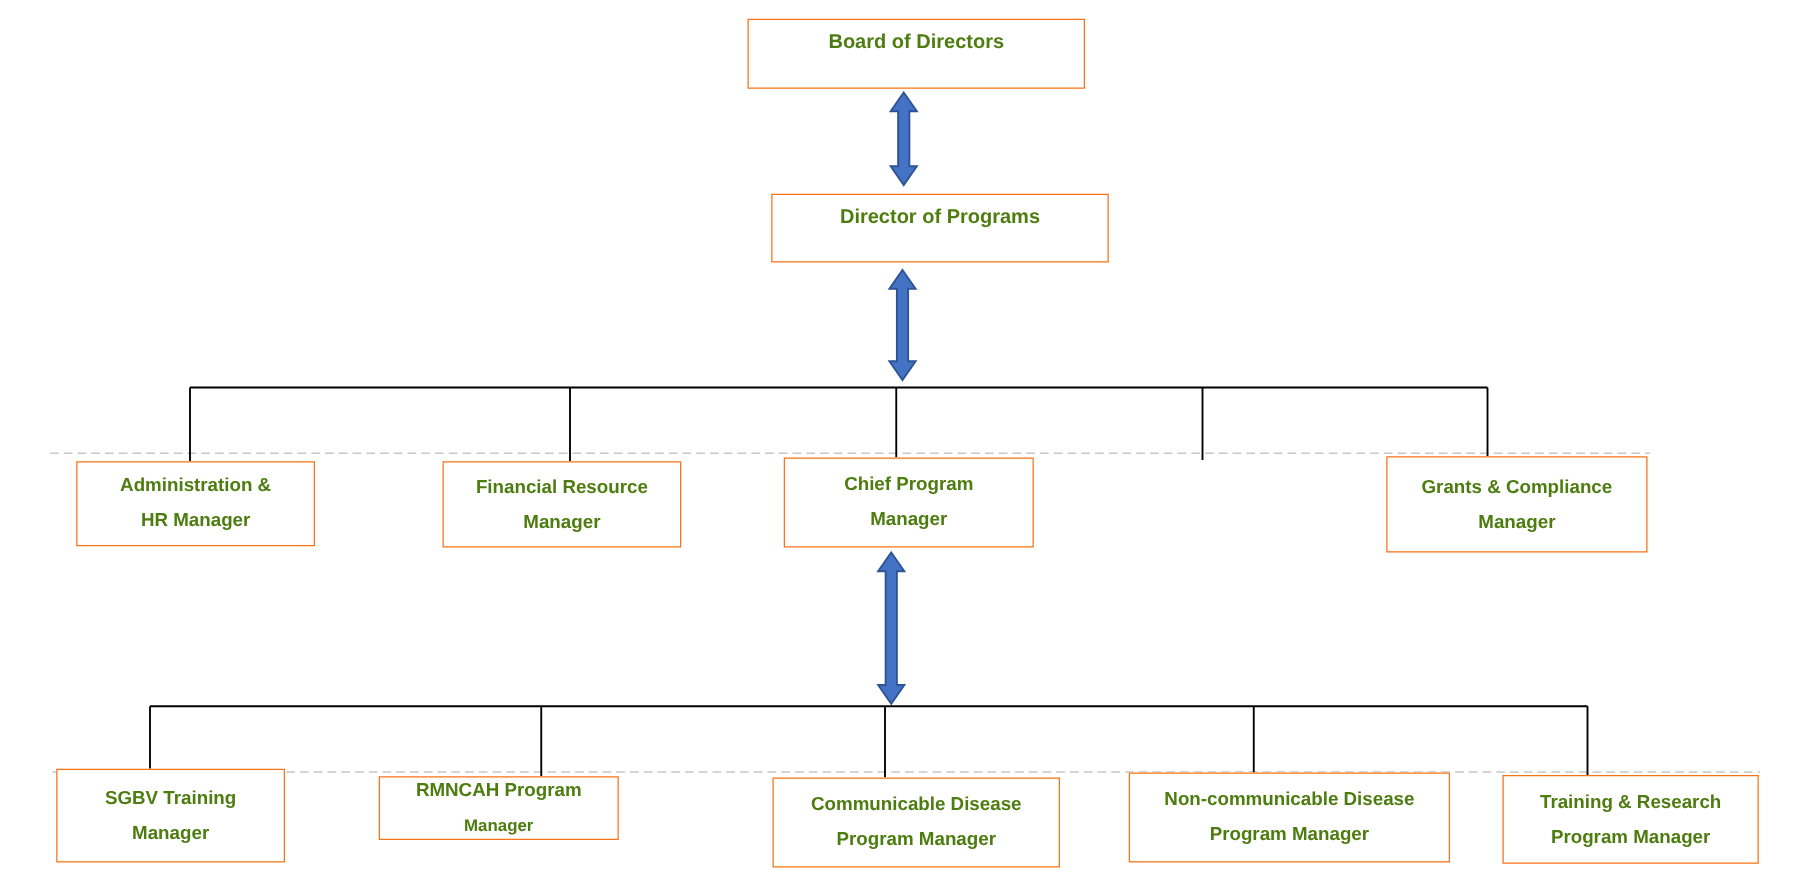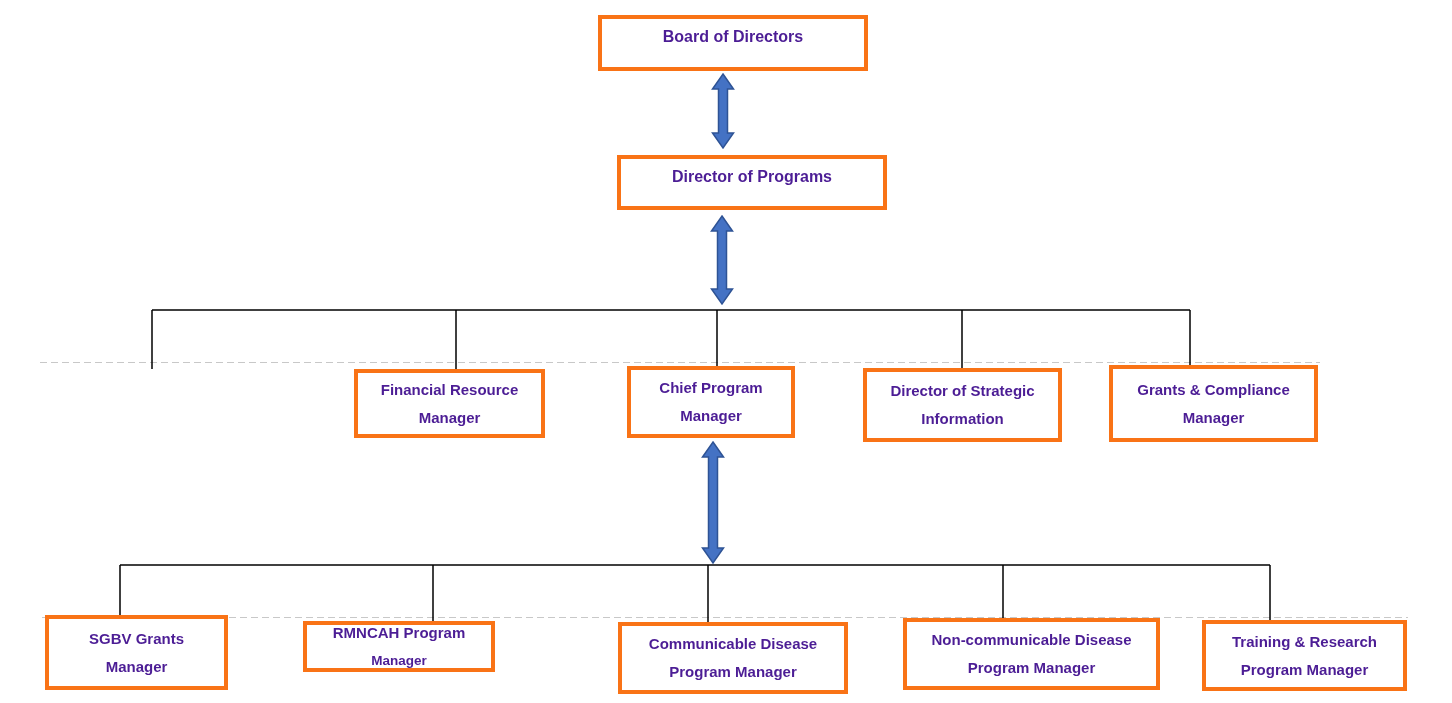--- a/index.html
+++ b/index.html
@@ -14,29 +14,29 @@
   .connector-layer {
     position: absolute;
     left: 0; top: 0;
     width: 1452px; height: 703px;
     z-index: 0;
   }
   .node {
     position: absolute;
     box-sizing: border-box;
     background: #ffffff;
-    border: 4px solid #f97316;
+    border: 1px solid #f97316;
     z-index: 1;
     display: flex;
     flex-direction: column;
     align-items: center;
     justify-content: center;
     text-align: center;
     font-weight: bold;
-    color: #4c1d95;
+    color: #4d7c0f;
     font-size: 15px;
     line-height: 28px;
     cursor: default;
   }
   .node.top-align {
     justify-content: flex-start;
     padding-top: 8px;
     font-size: 16px;
     line-height: 19px;
   }
@@ -77,43 +77,43 @@
   </svg>
 
   <div class="node top-align" style="left:598px;top:15px;width:270px;height:56px">
     <span>Board of Directors</span>
   </div>
 
   <div class="node top-align" style="left:617px;top:155px;width:270px;height:55px">
     <span>Director of Programs</span>
   </div>
 
+  <div class="node" style="left:61px;top:369px;width:191px;height:68px">
+    <span>Administration &amp;</span>
+    <span>HR Manager</span>
+  </div>
 
   <div class="node" style="left:354px;top:369px;width:191px;height:69px">
     <span>Financial Resource</span>
     <span>Manager</span>
   </div>
 
-  <div class="node" style="left:627px;top:366px;width:168px;height:72px">
+  <div class="node" style="left:627px;top:366px;width:200px;height:72px">
     <span>Chief Program</span>
     <span>Manager</span>
   </div>
 
-  <div class="node" style="left:863px;top:368px;width:199px;height:74px">
-    <span>Director of Strategic</span>
-    <span>Information</span>
-  </div>
 
   <div class="node" style="left:1109px;top:365px;width:209px;height:77px">
     <span>Grants &amp; Compliance</span>
     <span>Manager</span>
   </div>
 
   <div class="node" style="left:45px;top:615px;width:183px;height:75px">
-    <span>SGBV Grants</span>
+    <span>SGBV Training</span>
     <span>Manager</span>
   </div>
 
   <div class="node" style="left:303px;top:621px;width:192px;height:51px">
     <span>RMNCAH Program</span>
     <span class="small">Manager</span>
   </div>
 
   <div class="node" style="left:618px;top:622px;width:230px;height:72px">
     <span>Communicable Disease</span>

